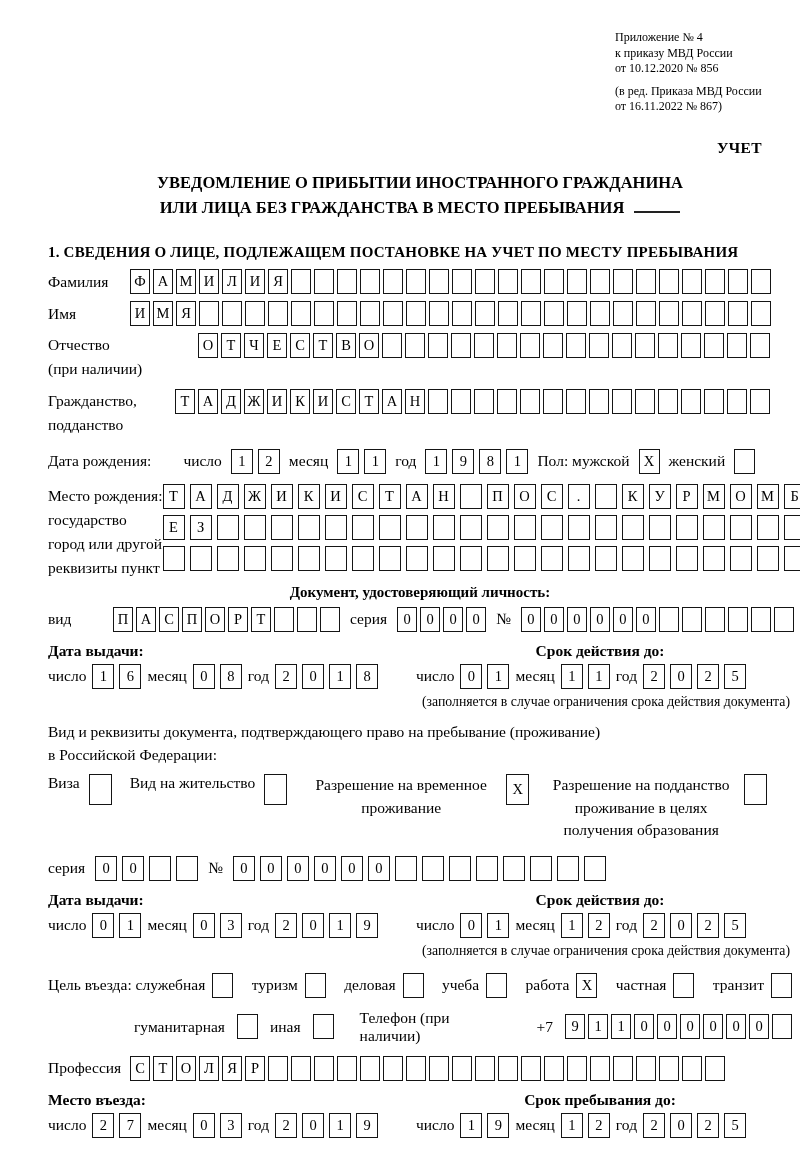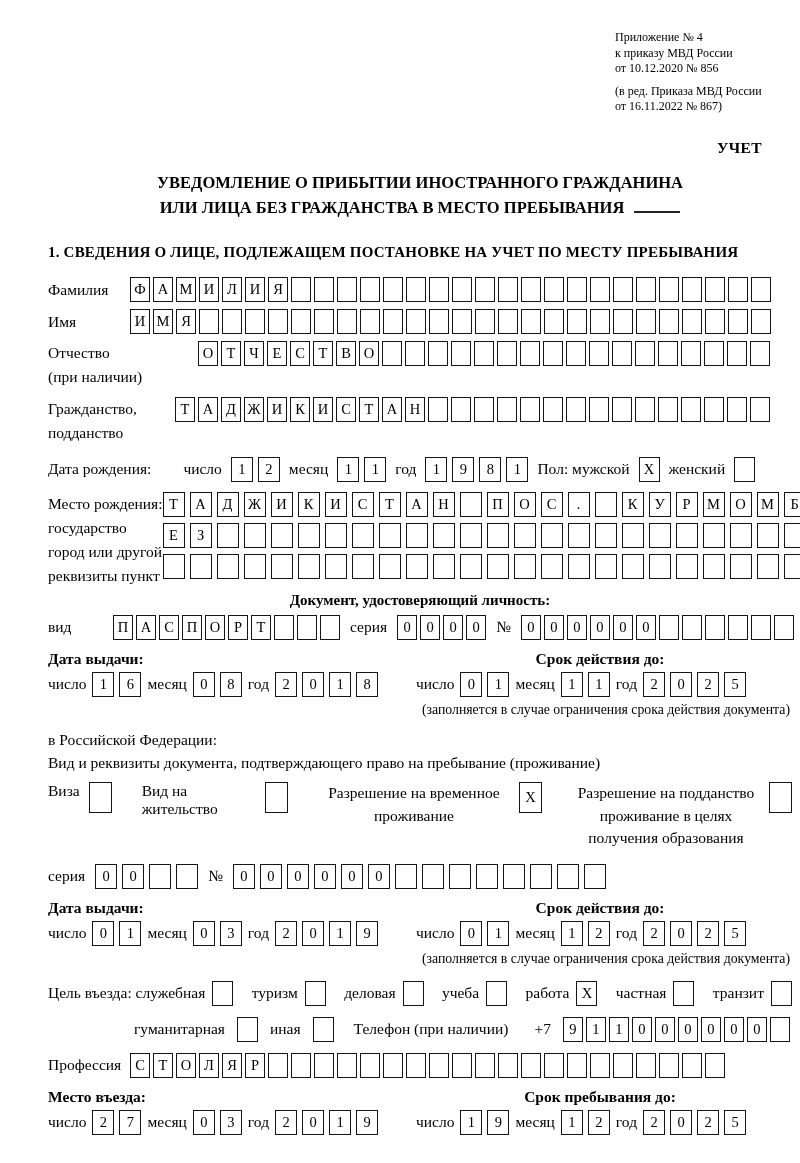--- a/index.html
+++ b/index.html
@@ -66,21 +66,21 @@
   </div>
   <div class="forma">УЧЕТ</div>
 
   <div class="title">
     <div>УВЕДОМЛЕНИЕ О ПРИБЫТИИ ИНОСТРАННОГО ГРАЖДАНИНА</div>
     <div><span>ИЛИ ЛИЦА БЕЗ ГРАЖДАНСТВА В МЕСТО ПРЕБЫВАНИЯ</span><span class="blank"></span></div>
   </div>
 
   <div class="sec">1. СВЕДЕНИЯ О ЛИЦЕ, ПОДЛЕЖАЩЕМ ПОСТАНОВКЕ НА УЧЕТ ПО МЕСТУ ПРЕБЫВАНИЯ</div>
 
-  <div class="row vcenter" style="margin-top:16px">
+  <div class="row vcenter" style="margin-top:8px">
     <span class="lab w82">Фамилия</span>
     <div class="boxes">
         <span class="cell">Ф</span>
         <span class="cell">А</span>
         <span class="cell">М</span>
         <span class="cell">И</span>
         <span class="cell">Л</span>
         <span class="cell">И</span>
         <span class="cell">Я</span>
         <span class="cell"></span>
@@ -405,25 +405,25 @@
           <span class="cell">2</span>
           <span class="cell">0</span>
           <span class="cell">2</span>
           <span class="cell">5</span>
         </div>
     </div>
   </div>
   <div class="note">(заполняется в случае ограничения срока действия документа)</div>
 
   <div class="plain">
+    <div>Вид и реквизиты документа, подтверждающего право на пребывание (проживание)</div>
     <div>в Российской Федерации:</div>
-    <div>Вид и реквизиты документа, подтверждающего право на пребывание (проживание)</div>
-  </div>
-
-  <div class="cbrow" style="gap:30px">
+  </div>
+
+  <div class="cbrow" style="gap:18px">
     <div class="cbitem">
       <span>Виза</span>
       <span class="cb" style="height:31px;width:23px"></span>
     </div>
     <div class="cbitem">
       <span>Вид на жительство</span>
       <span class="cb" style="height:31px;width:23px"></span>
     </div>
     <div class="cbitem">
       <span class="txt" style="width:192px">Разрешение на временное проживание</span>
@@ -537,21 +537,21 @@
         <span>транзит</span>
       <span class="cb"></span>
       </div>
   </div>
 
   <div class="row vcenter" style="padding-left:86px;gap:12px;margin-top:11px">
     <span>гуманитарная</span>
     <span class="cb"></span>
     <span>иная</span>
     <span class="cb"></span>
-    <span style="margin-left:8px">Телефон (при наличии)</span>
+    <span style="margin-left:14px">Телефон (при наличии)</span>
     <span style="margin-left:14px">+7</span>
     <div class="boxes">
         <span class="cell">9</span>
         <span class="cell">1</span>
         <span class="cell">1</span>
         <span class="cell">0</span>
         <span class="cell">0</span>
         <span class="cell">0</span>
         <span class="cell">0</span>
         <span class="cell">0</span>

